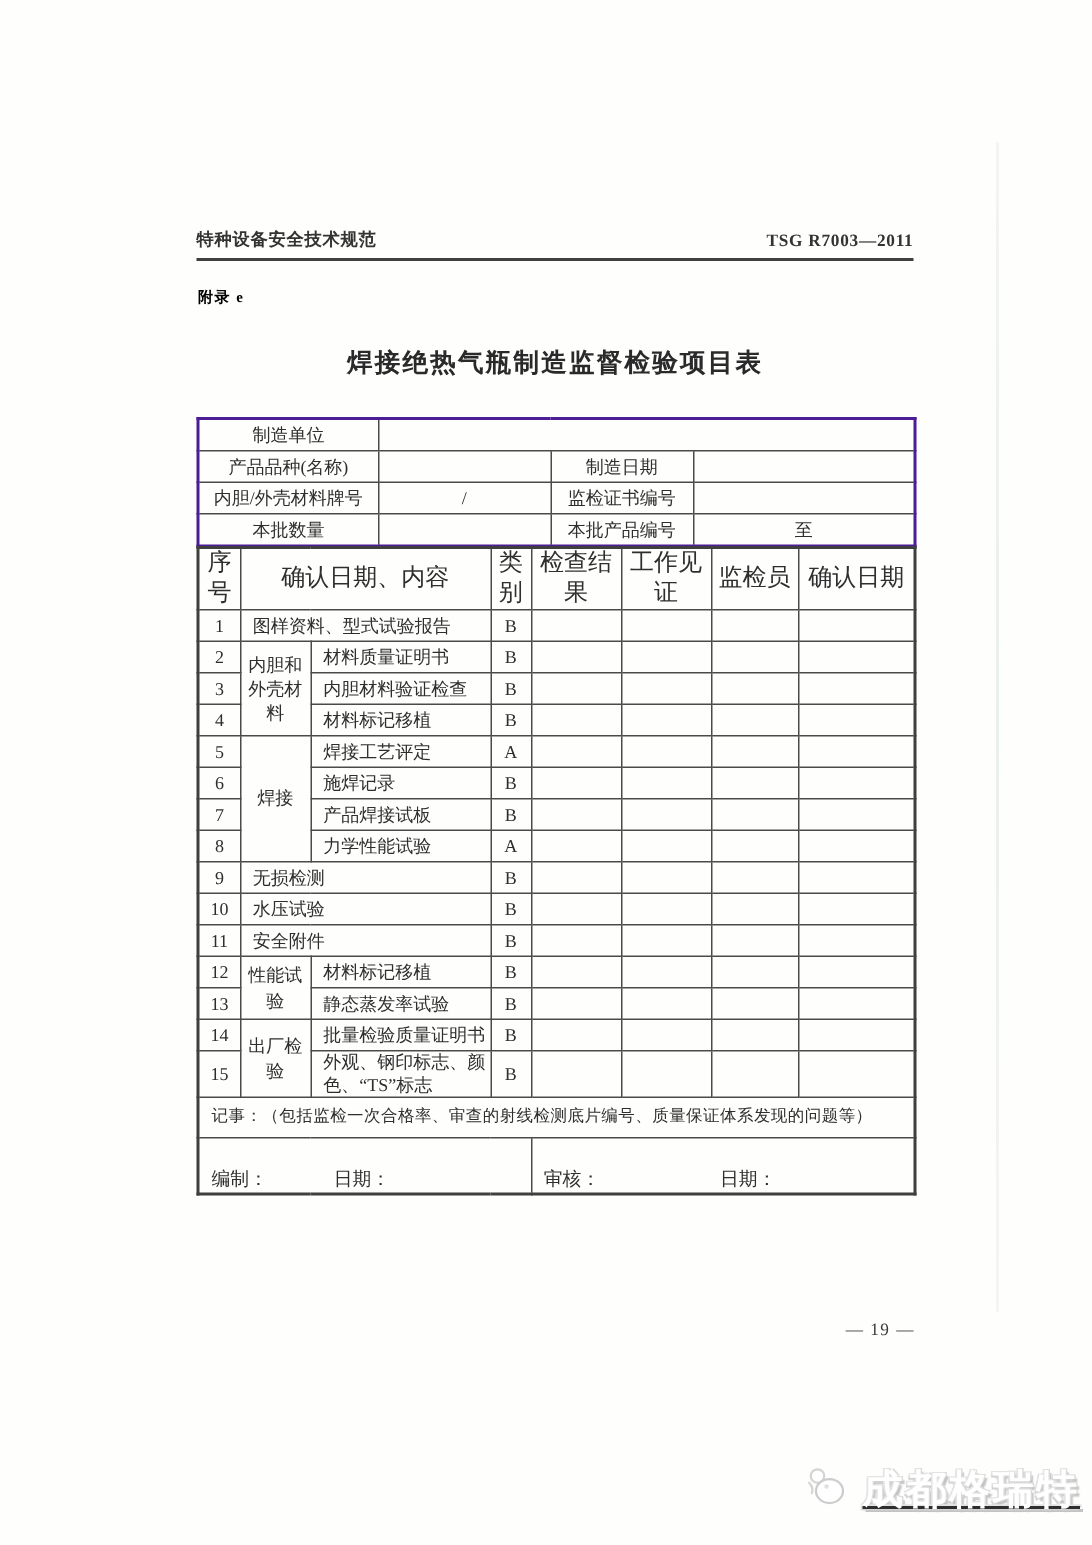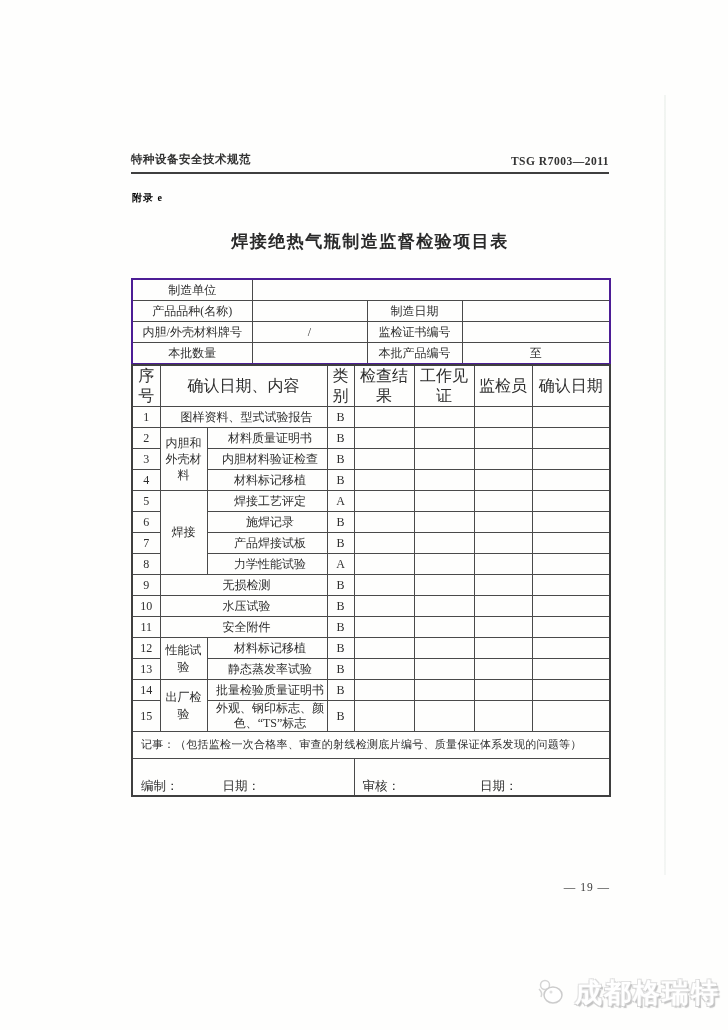--- a/index.html
+++ b/index.html
@@ -35,39 +35,39 @@
   td,th{
     border:1px solid #4a4a4a;
     font-size:12px;font-weight:normal;
     padding:0;overflow:hidden;color:#2e2e2e;
     text-align:center;vertical-align:middle;line-height:1.25;
   }
   .info-table{border:2px solid #4c1d95;}
   .info-table td{height:20px;}
   .main-table{margin-top:-1px;border:2px solid #3f3f3f;}
   .main-table thead td{height:35px;font-size:16px;}
-  .main-table td.cell-item{text-align:center;padding-left:8px;padding-right:2px;}
+  .main-table td.cell-item{text-align:left;padding-left:8px;padding-right:2px;}
   .main-table tbody td{height:20px;}
   .main-table tr.tall td{height:29px;}
   .cell-group{padding:0 3px;line-height:1.35;}
   .notes-cell{
     height:94px;text-align:left;vertical-align:top;
     padding:3px 8px;font-size:11px;line-height:1.65;letter-spacing:.3px;
   }
   .footer-cell{height:28px;text-align:left;}
   .footer-flex{display:flex;align-items:center;padding-left:8px;font-size:12.5px;margin-top:20px;}
   .footer-flex .lbl2-a{margin-left:44px;}
   .footer-flex .lbl2-b{margin-left:80px;}
   .page-number{
     position:absolute;left:540px;top:881px;width:70px;
     text-align:right;font-size:11.5px;color:#3a3a3a;letter-spacing:1px;
   }
   .watermark{
     position:absolute;right:8px;top:975px;
-    display:flex;align-items:flex-end;gap:6px;
+    display:flex;align-items:center;gap:6px;text-decoration:underline;
   }
   .watermark-text{
     font-size:27px;font-weight:bold;letter-spacing:2px;
     color:#ffffff;
     text-shadow:-1px -1px 0 #e3e3e3,1px -1px 0 #dcdcdc,-1px 1px 0 #d2d2d2,2px 2px 1px #c3c3c3;
     font-family:"Liberation Sans","DejaVu Sans",sans-serif;
   }
 </style>
 </head>
 <body>

